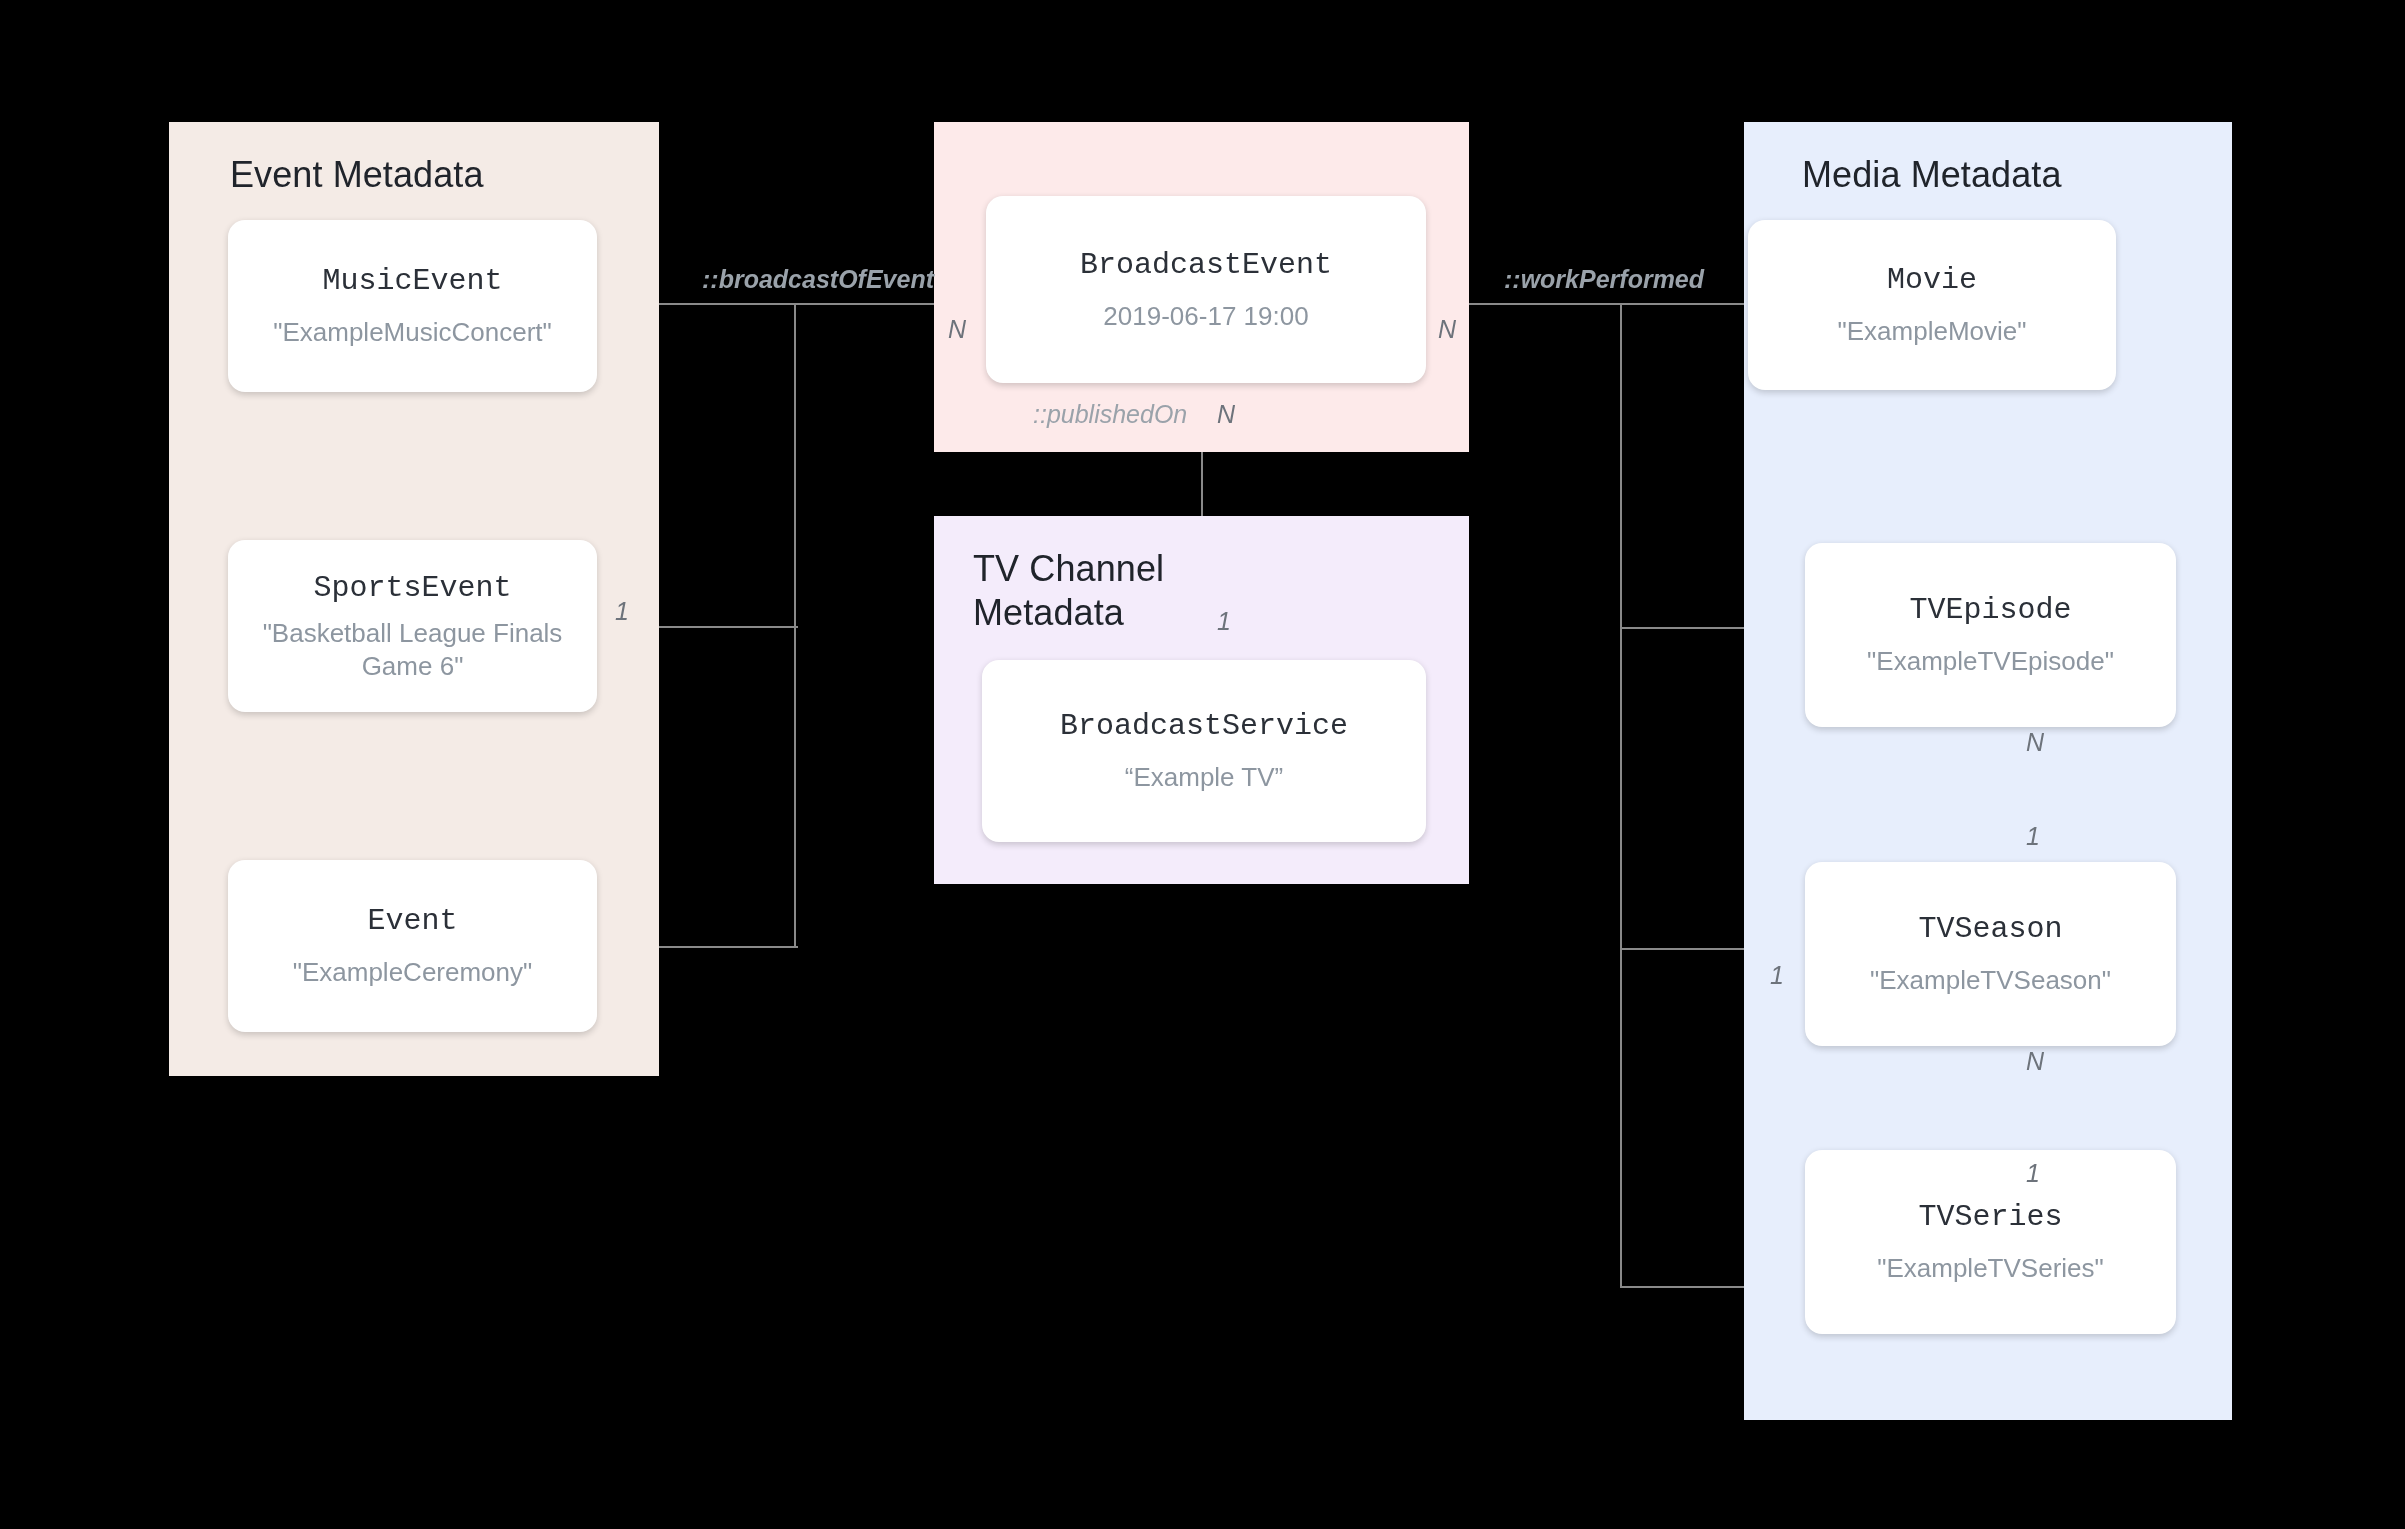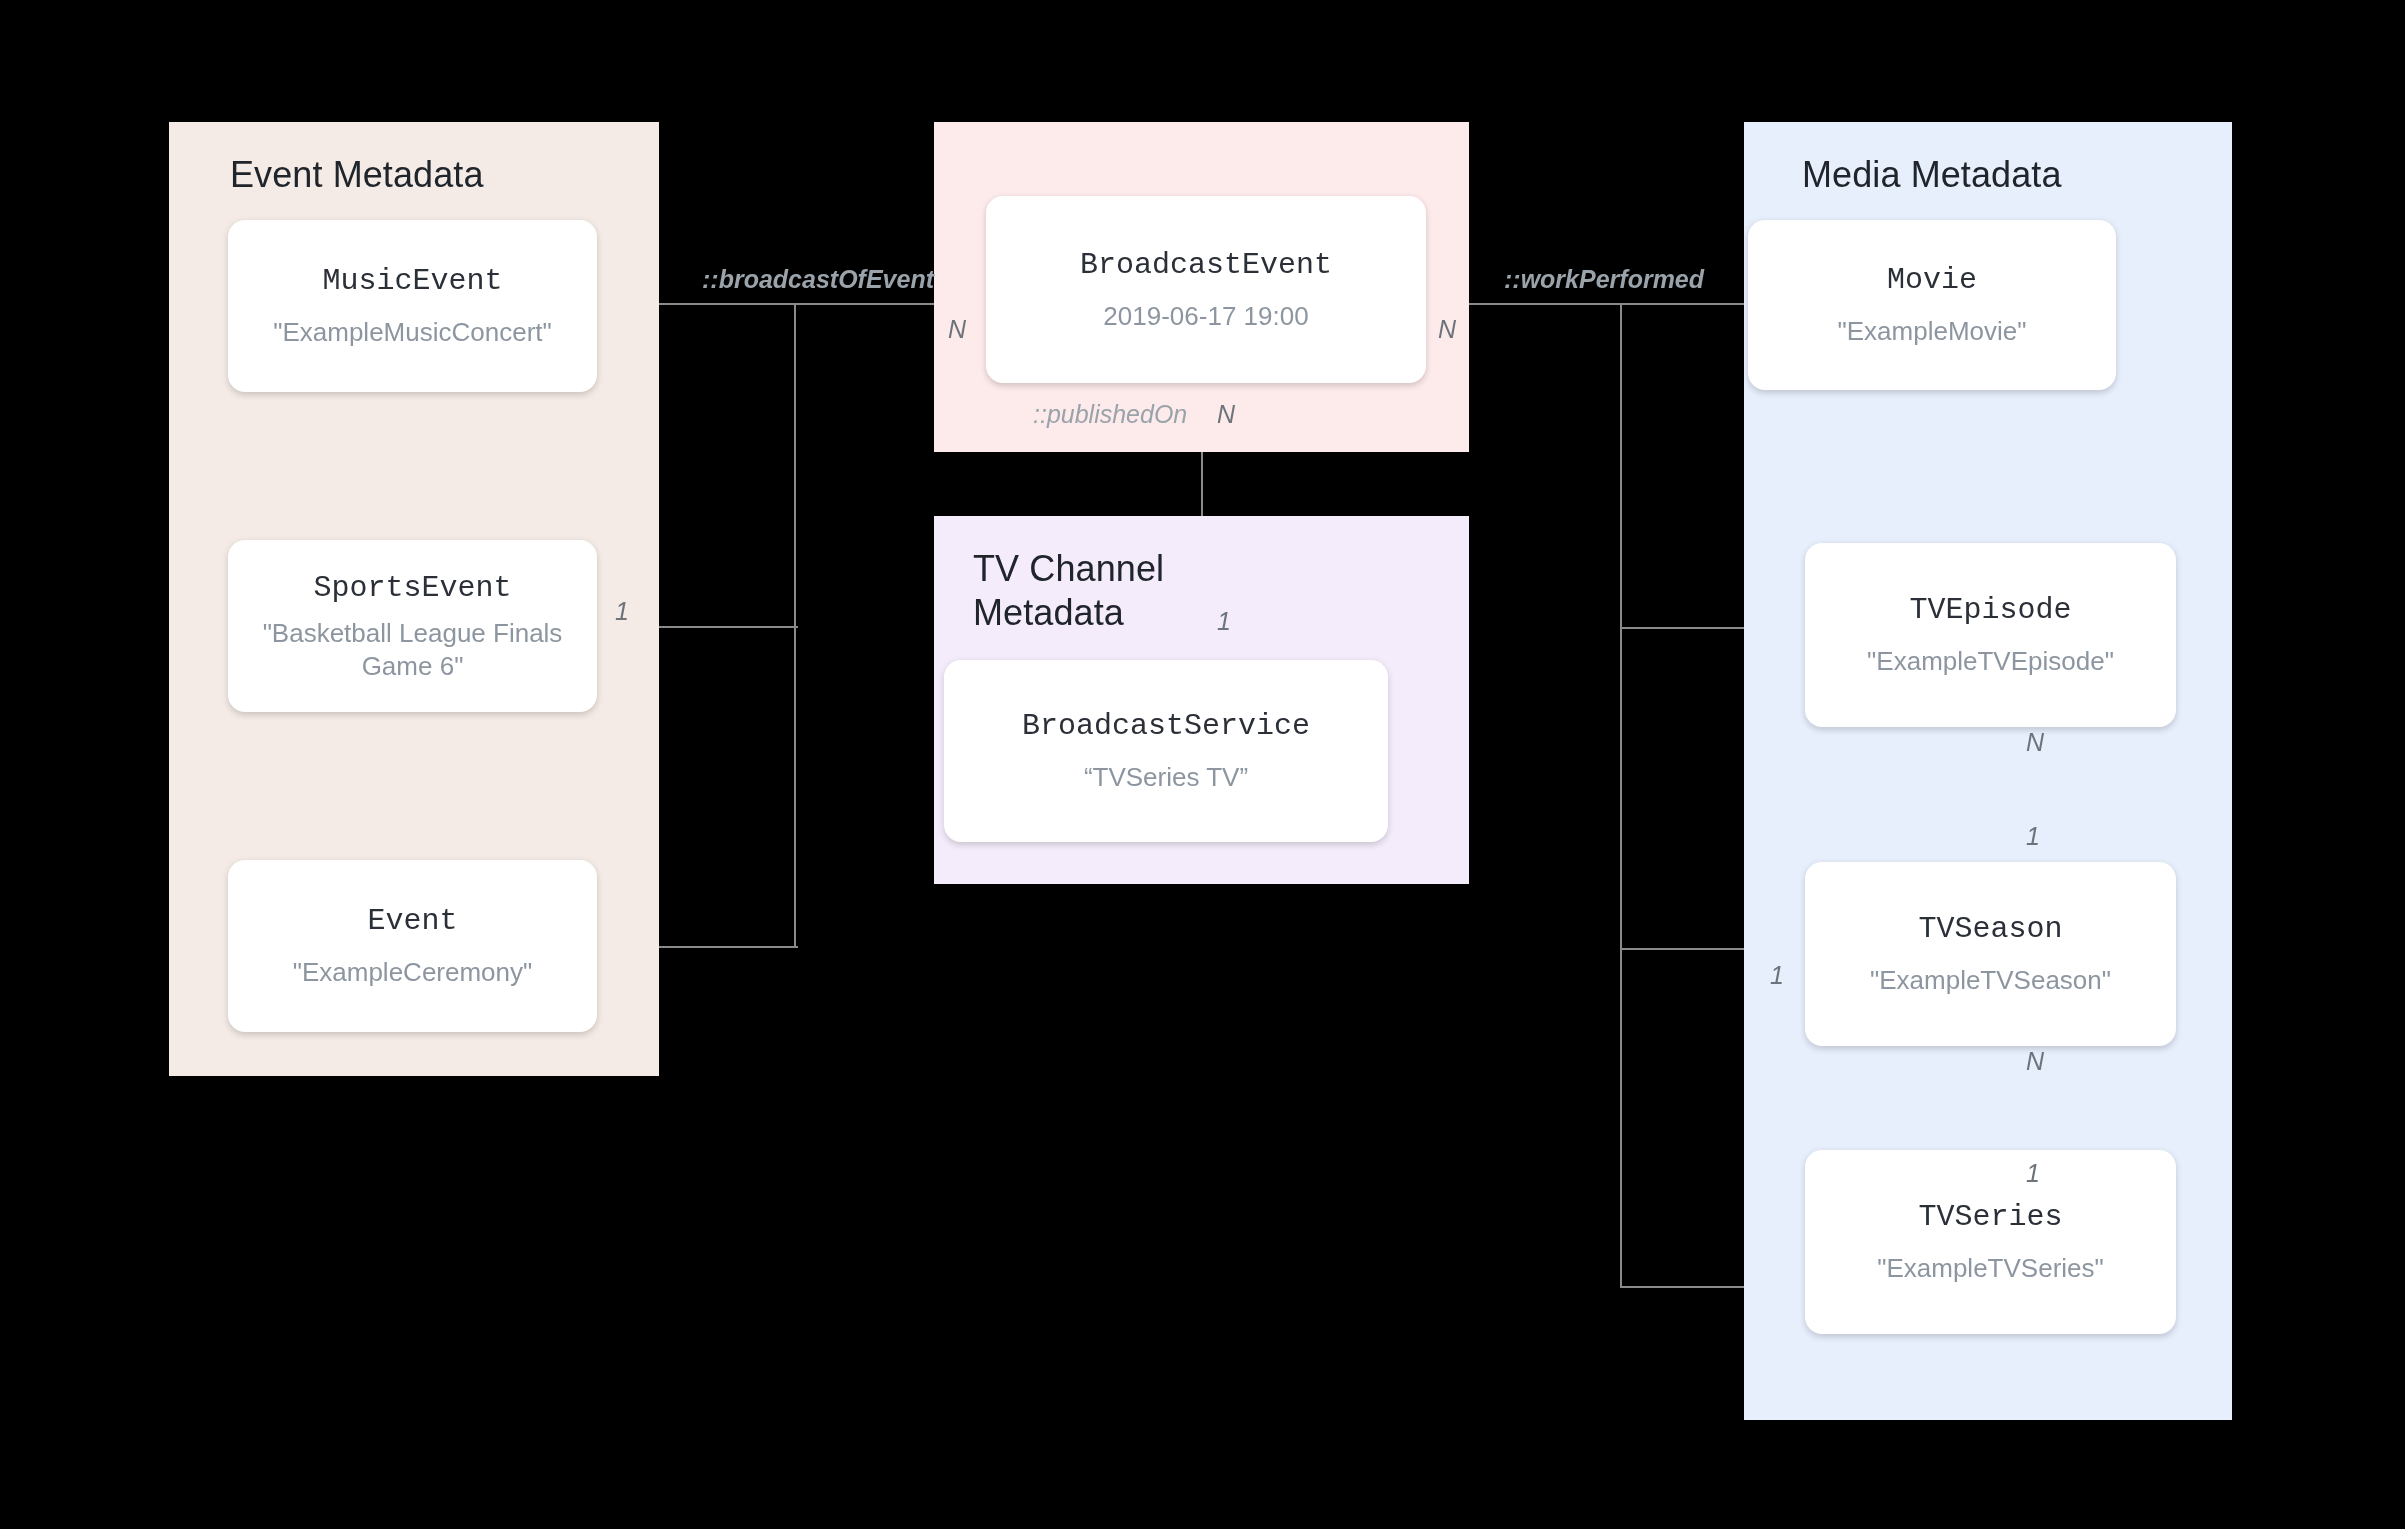--- a/index.html
+++ b/index.html
@@ -78,23 +78,23 @@
   <div class="card" style="left:228px; top:860px; width:369px; height:172px;">
     <div class="card-title">Event</div>
     <div class="card-sub">"ExampleCeremony"</div>
   </div>
 
   <div class="card" style="left:986px; top:196px; width:440px; height:187px;">
     <div class="card-title">BroadcastEvent</div>
     <div class="card-sub">2019-06-17 19:00</div>
   </div>
 
-  <div class="card" style="left:944px; top:660px; width:444px; height:182px;">
+  <div class="card" style="left:982px; top:660px; width:444px; height:182px;">
     <div class="card-title">BroadcastService</div>
-    <div class="card-sub">“TVSeries TV”</div>
+    <div class="card-sub">“Example TV”</div>
   </div>
 
   <div class="card" style="left:1716px; top:220px; width:368px; height:170px;margin-left:32px;">
     <div class="card-title">Movie</div>
     <div class="card-sub">"ExampleMovie"</div>
   </div>
 
   <div class="card" style="left:1805px; top:543px; width:371px; height:184px;">
     <div class="card-title">TVEpisode</div>
     <div class="card-sub">"ExampleTVEpisode"</div>

